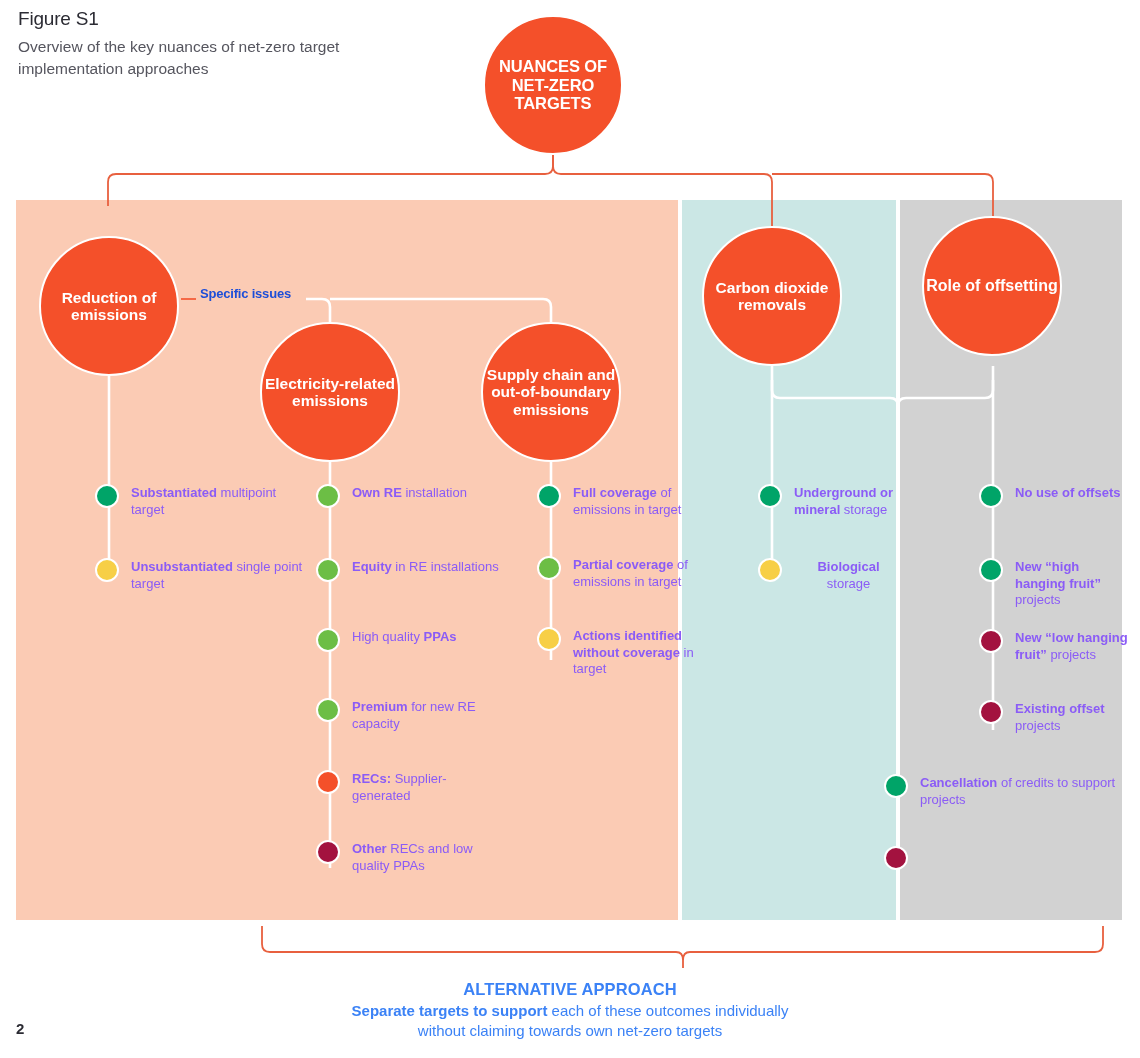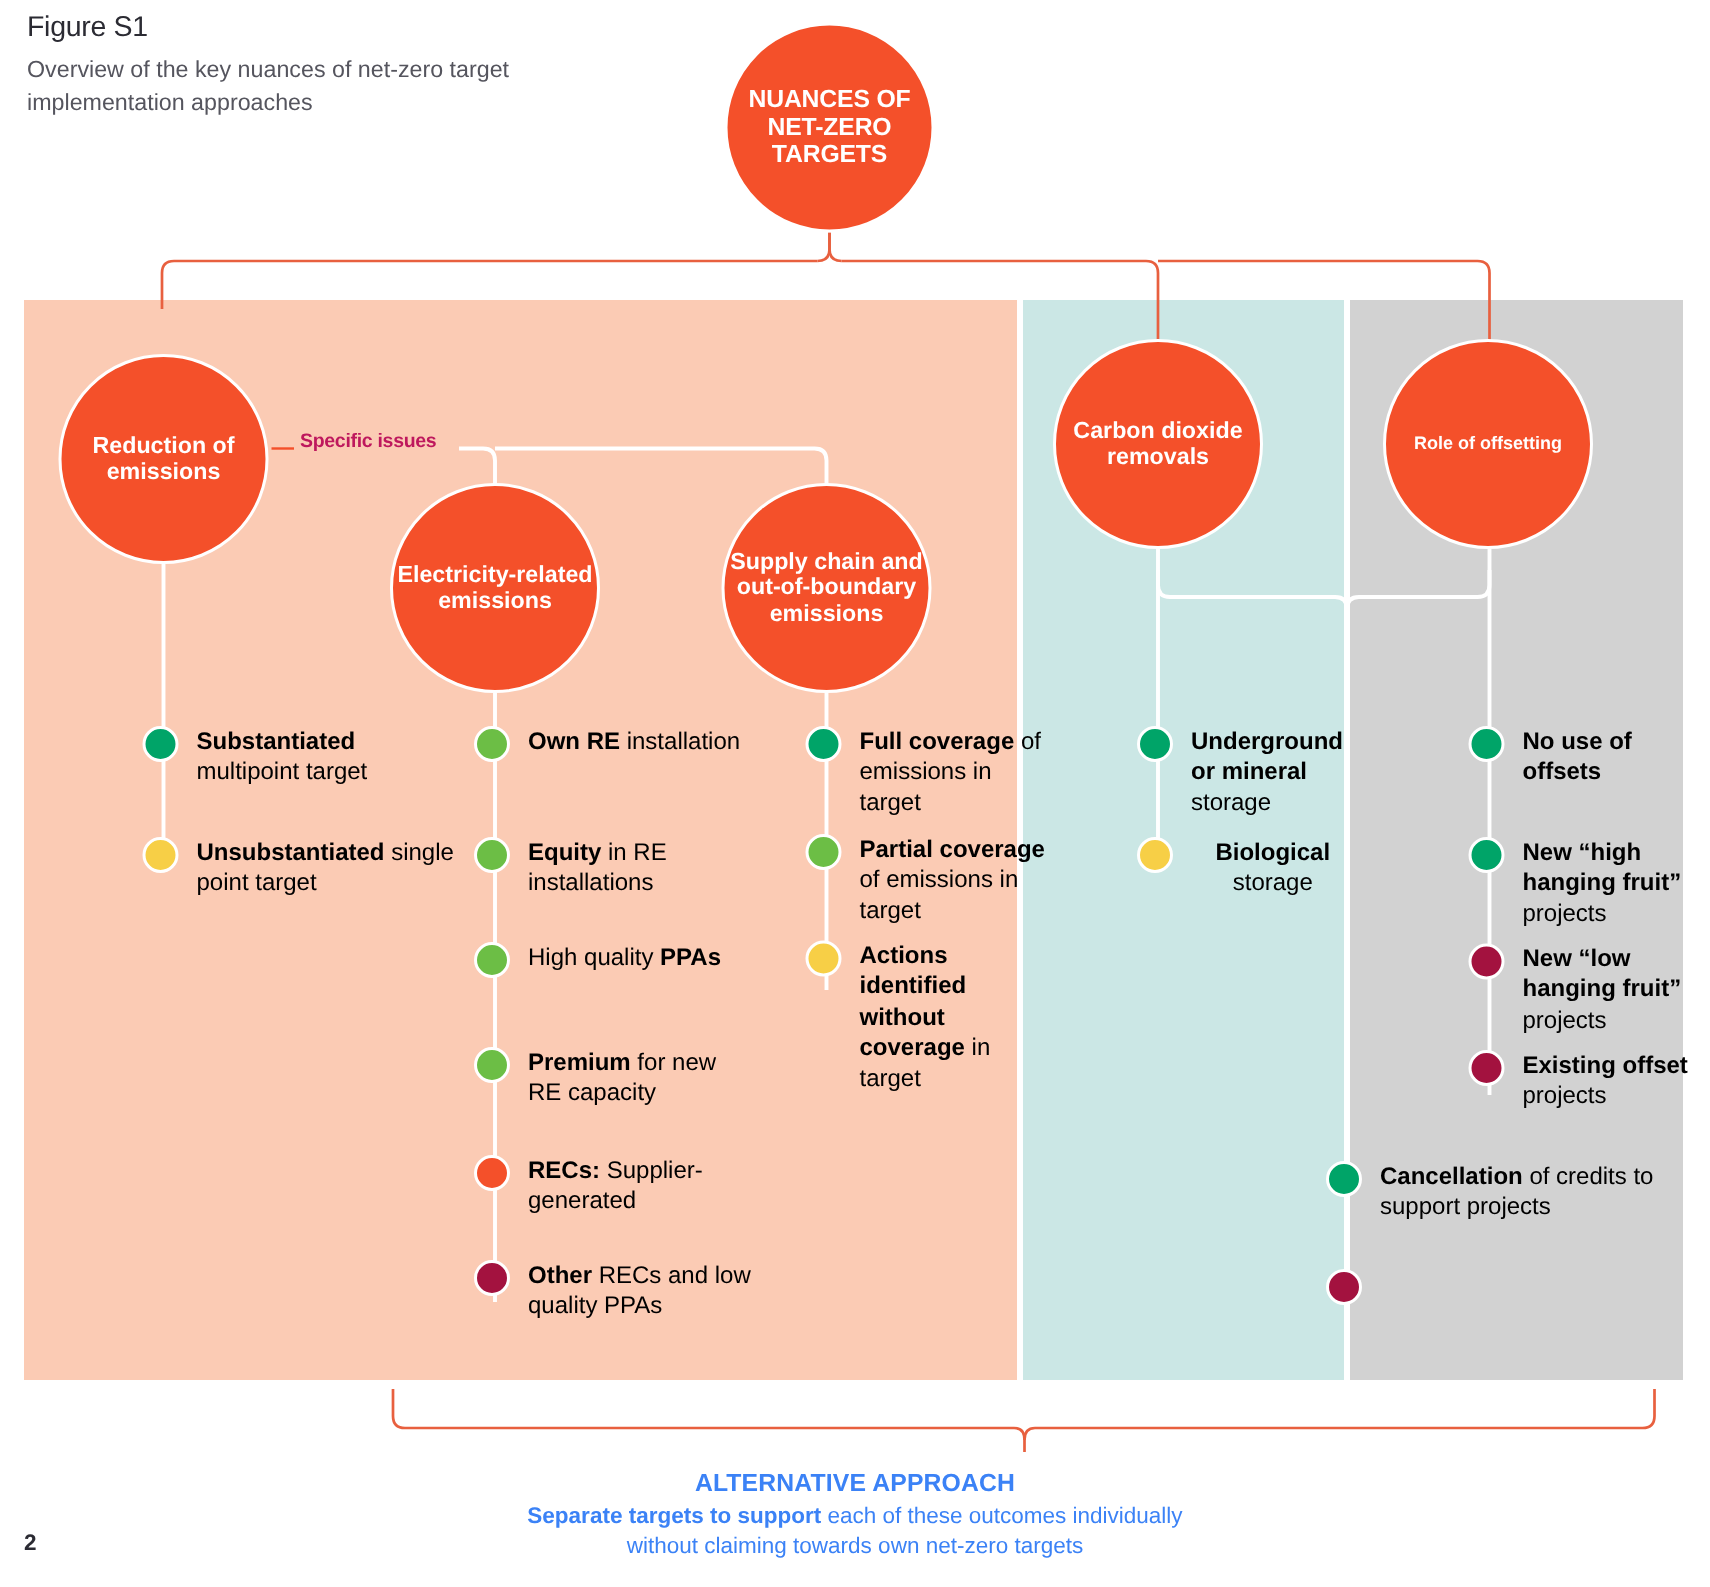--- a/index.html
+++ b/index.html
@@ -28,34 +28,34 @@
     border-radius:50%;background:#f4502a;color:#ffffff;
     display:flex;align-items:center;justify-content:center;text-align:center;
     font-weight:bold;line-height:1.13;box-sizing:border-box;
     border:2.5px solid #ffffff;
   }
   #bubble-root{left:483px;top:15px;width:140px;height:140px;font-size:16.5px;letter-spacing:-0.1px;}
   #bubble-reduction{left:39px;top:236px;width:140px;height:140px;font-size:15.5px;}
   #bubble-electricity{left:260px;top:322px;width:140px;height:140px;font-size:15.5px;}
   #bubble-supply{left:481px;top:322px;width:140px;height:140px;font-size:15.5px;}
   #bubble-cdr{left:702px;top:226px;width:140px;height:140px;font-size:15.5px;}
-  #bubble-offset{left:922px;top:226px;width:140px;height:140px;font-size:12px;}
-
-  
-  #specific-issues{left:200px;top:286px;font-size:13px;font-weight:bold;color:#be185d;letter-spacing:-0.2px;}
+  #bubble-offset{left:922px;top:216px;width:140px;height:140px;font-size:16px;}
+
+  
+  #specific-issues{left:200px;top:286px;font-size:13px;font-weight:bold;color:#1d4ed8;letter-spacing:-0.2px;}
 
   
   .list{position:absolute;}
   .item{position:relative;margin-bottom:0;}
   .dot{
     position:absolute;left:0;top:0;width:24px;height:24px;border-radius:50%;
     border:2px solid #ffffff;box-sizing:border-box;
   }
   .itxt{
-    margin-left:36px;font-size:16px;line-height:1.28;color:#000000;
+    margin-left:36px;font-size:13px;line-height:1.28;color:#8b5cf6;
     padding-top:1px;
   }
   .itxt b{font-weight:bold;}
   .c-green{background:#00a468;}
   .c-lgreen{background:#6cbe45;}
   .c-yellow{background:#f7cf46;}
   .c-orange{background:#f4502a;}
   .c-maroon{background:#a3123f;}
 
   

